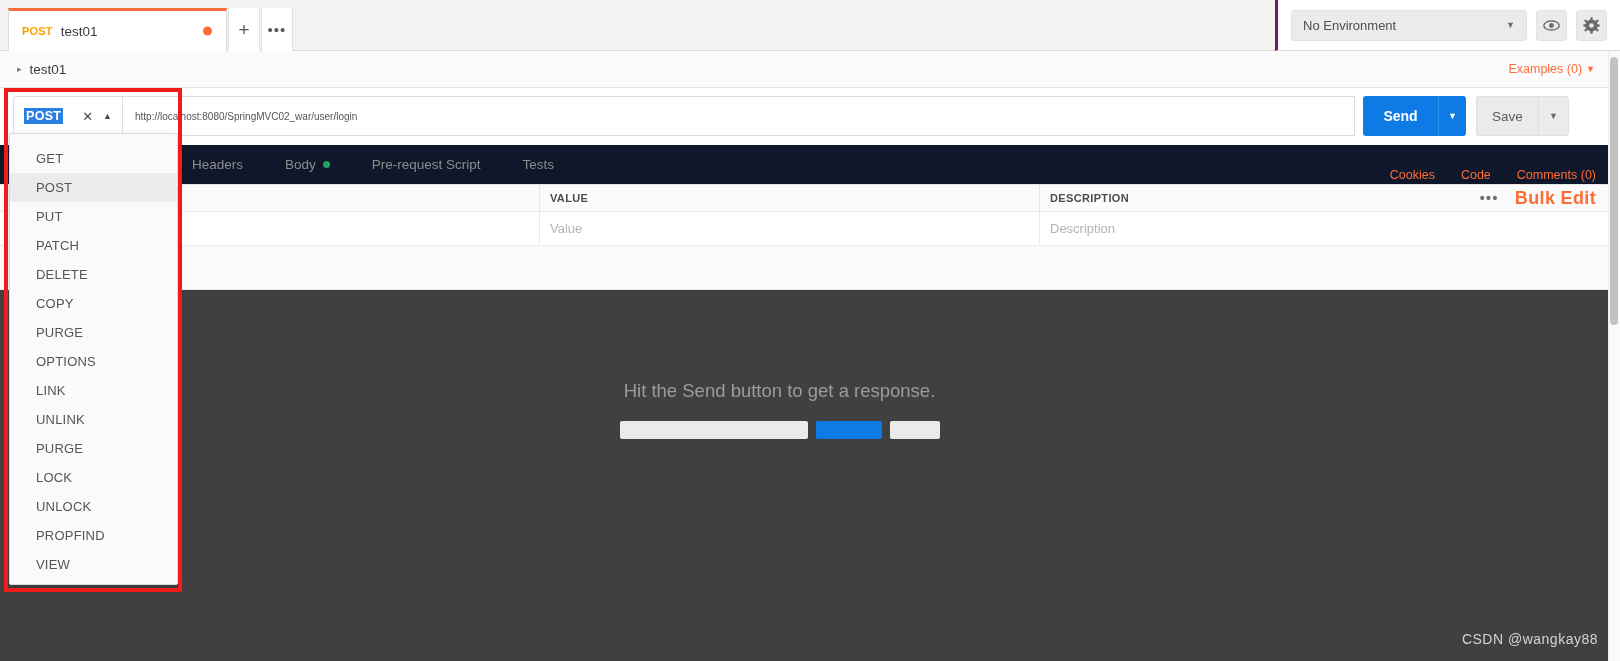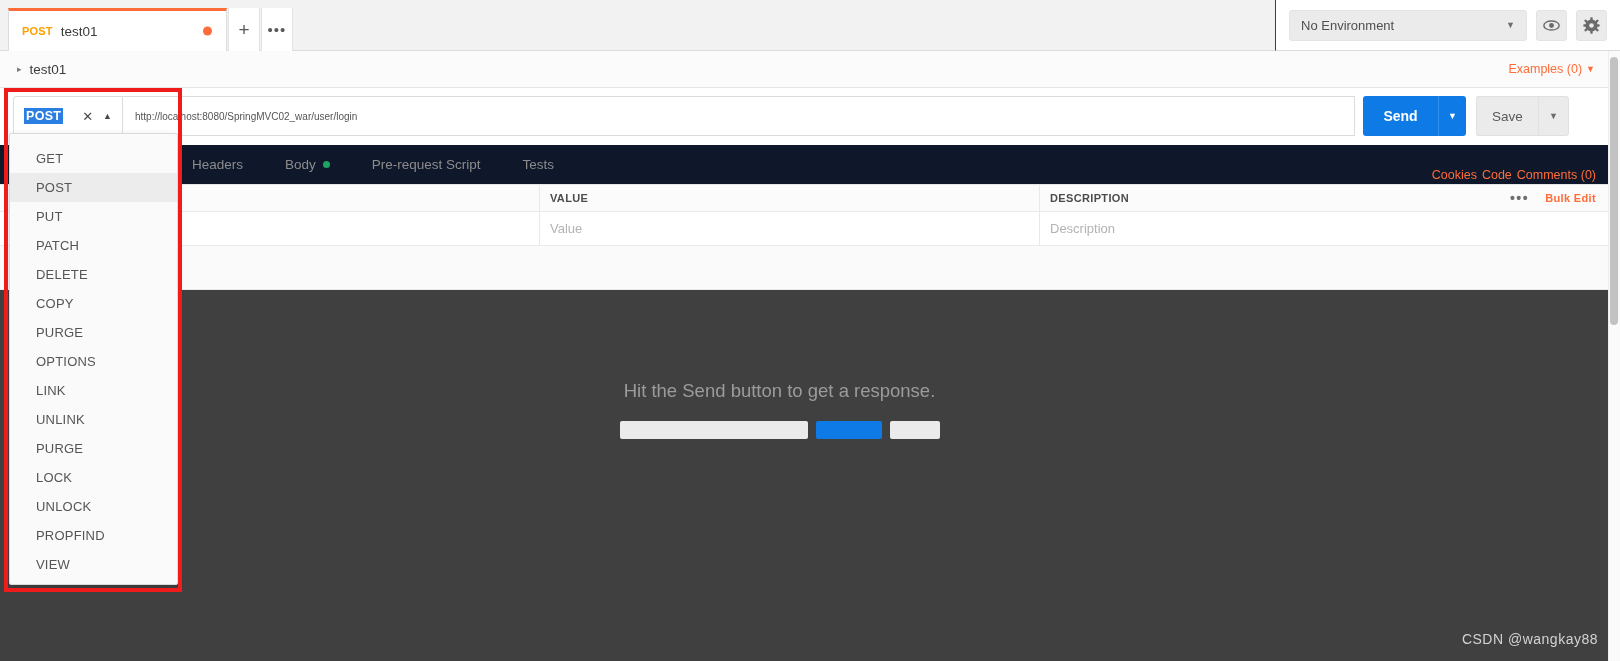--- a/index.html
+++ b/index.html
@@ -33,21 +33,21 @@
     background: #ffffff; border-left: 1px solid #e3e3e3; border-right: 1px solid #e3e3e3;
     display: flex; align-items: center; justify-content: center;
     color: #5a5a5a; font-size: 19px; line-height: 1;
   }
   .tb-plus { left: 228px; }
   .tb-more { left: 261px; font-size: 15px; letter-spacing: 1px; }
 
   
   .toprt {
     position: absolute; right: 0; top: 0; width: 345px; height: 51px;
-    background: #ffffff; border-left: 1px solid #701a75; border-bottom: 1px solid #dcdcdc;
+    background: #ffffff; border-left: 3px solid #701a75; border-bottom: 1px solid #dcdcdc;
     display: flex; align-items: center; padding: 0 13px; gap: 9px;
   }
   .env-sel {
     flex: 1; height: 31px; background: #ebebeb; border: 1px solid #e3e3e3;
     border-radius: 3px; display: flex; align-items: center; padding: 0 11px;
     font-size: 13px; color: #4f4f4f;
   }
   .env-sel .caret { margin-left: auto; font-size: 9px; color: #6d6d6d; }
   .sq-btn {
     width: 31px; height: 31px; background: #ebebeb; border: 1px solid #e3e3e3;
@@ -113,39 +113,39 @@
   }
 
   
   .reqtabs {
     position: absolute; left: 0; top: 145px; width: 1612px; height: 40px;
     background: #0f172a; border-bottom: 1px solid #e6e6e6;
     display: flex; align-items: center; padding-left: 192px;
   }
   .rtab { font-size: 13.5px; color: #8c8c8c; margin-right: 42px; display: flex; align-items: center; }
   .rtab .gdot { width: 7px; height: 7px; border-radius: 50%; background: #1ea362; margin-left: 7px; }
-  .rt-links { margin-left: auto; display: flex; gap: 5px; padding-right: 16px; margin-top: 20px; }
+  .rt-links { margin-left: auto; display: flex; gap: 26px; padding-right: 16px; margin-top: 20px; }
   .rt-links span { color: #ff6c37; font-size: 12.5px; }
 
   
   .tbl { position: absolute; left: 0; top: 185px; width: 1612px; }
   .trow { display: flex; height: 27px; align-items: center; }
   .thead { background: #fbfbfb; border-bottom: 1px solid #e9e9e9; }
   .tbody { height: 34px; border-bottom: 1px solid #e9e9e9; }
   .cell { height: 100%; display: flex; align-items: center; padding: 0 10px;
           border-right: 1px solid #e9e9e9; font-size: 11px; }
   .thead .cell { color: #4c4c4c; font-weight: bold; letter-spacing: .35px; }
   .tbody .cell { font-size: 13px; color: #b3b3b3; }
   .c-key { width: 540px; }
   .c-val { width: 500px; }
   .c-desc { flex: 1; border-right: none; }
   .c-act { width: 152px; border-right: none; display: flex; align-items: center;
            justify-content: flex-end; gap: 16px; padding-right: 16px; }
   .c-act .dots { color: #6e6e6e; font-size: 14px; letter-spacing: 1.5px; }
-  .c-act .bulk { color: #ff6c37; font-size: 11px; }
+  .c-act .bulk { color: #ff6c37; font-size: 18px; }
   .divider-band {
     position: absolute; left: 0; top: 246px; width: 1612px; height: 44px;
     background: #fafafa; border-bottom: 1px solid #e9e9e9;
   }
 
   
   .resp {
     position: absolute; left: 0; top: 290px; width: 1612px; height: 371px;
     background: #404040;
   }

